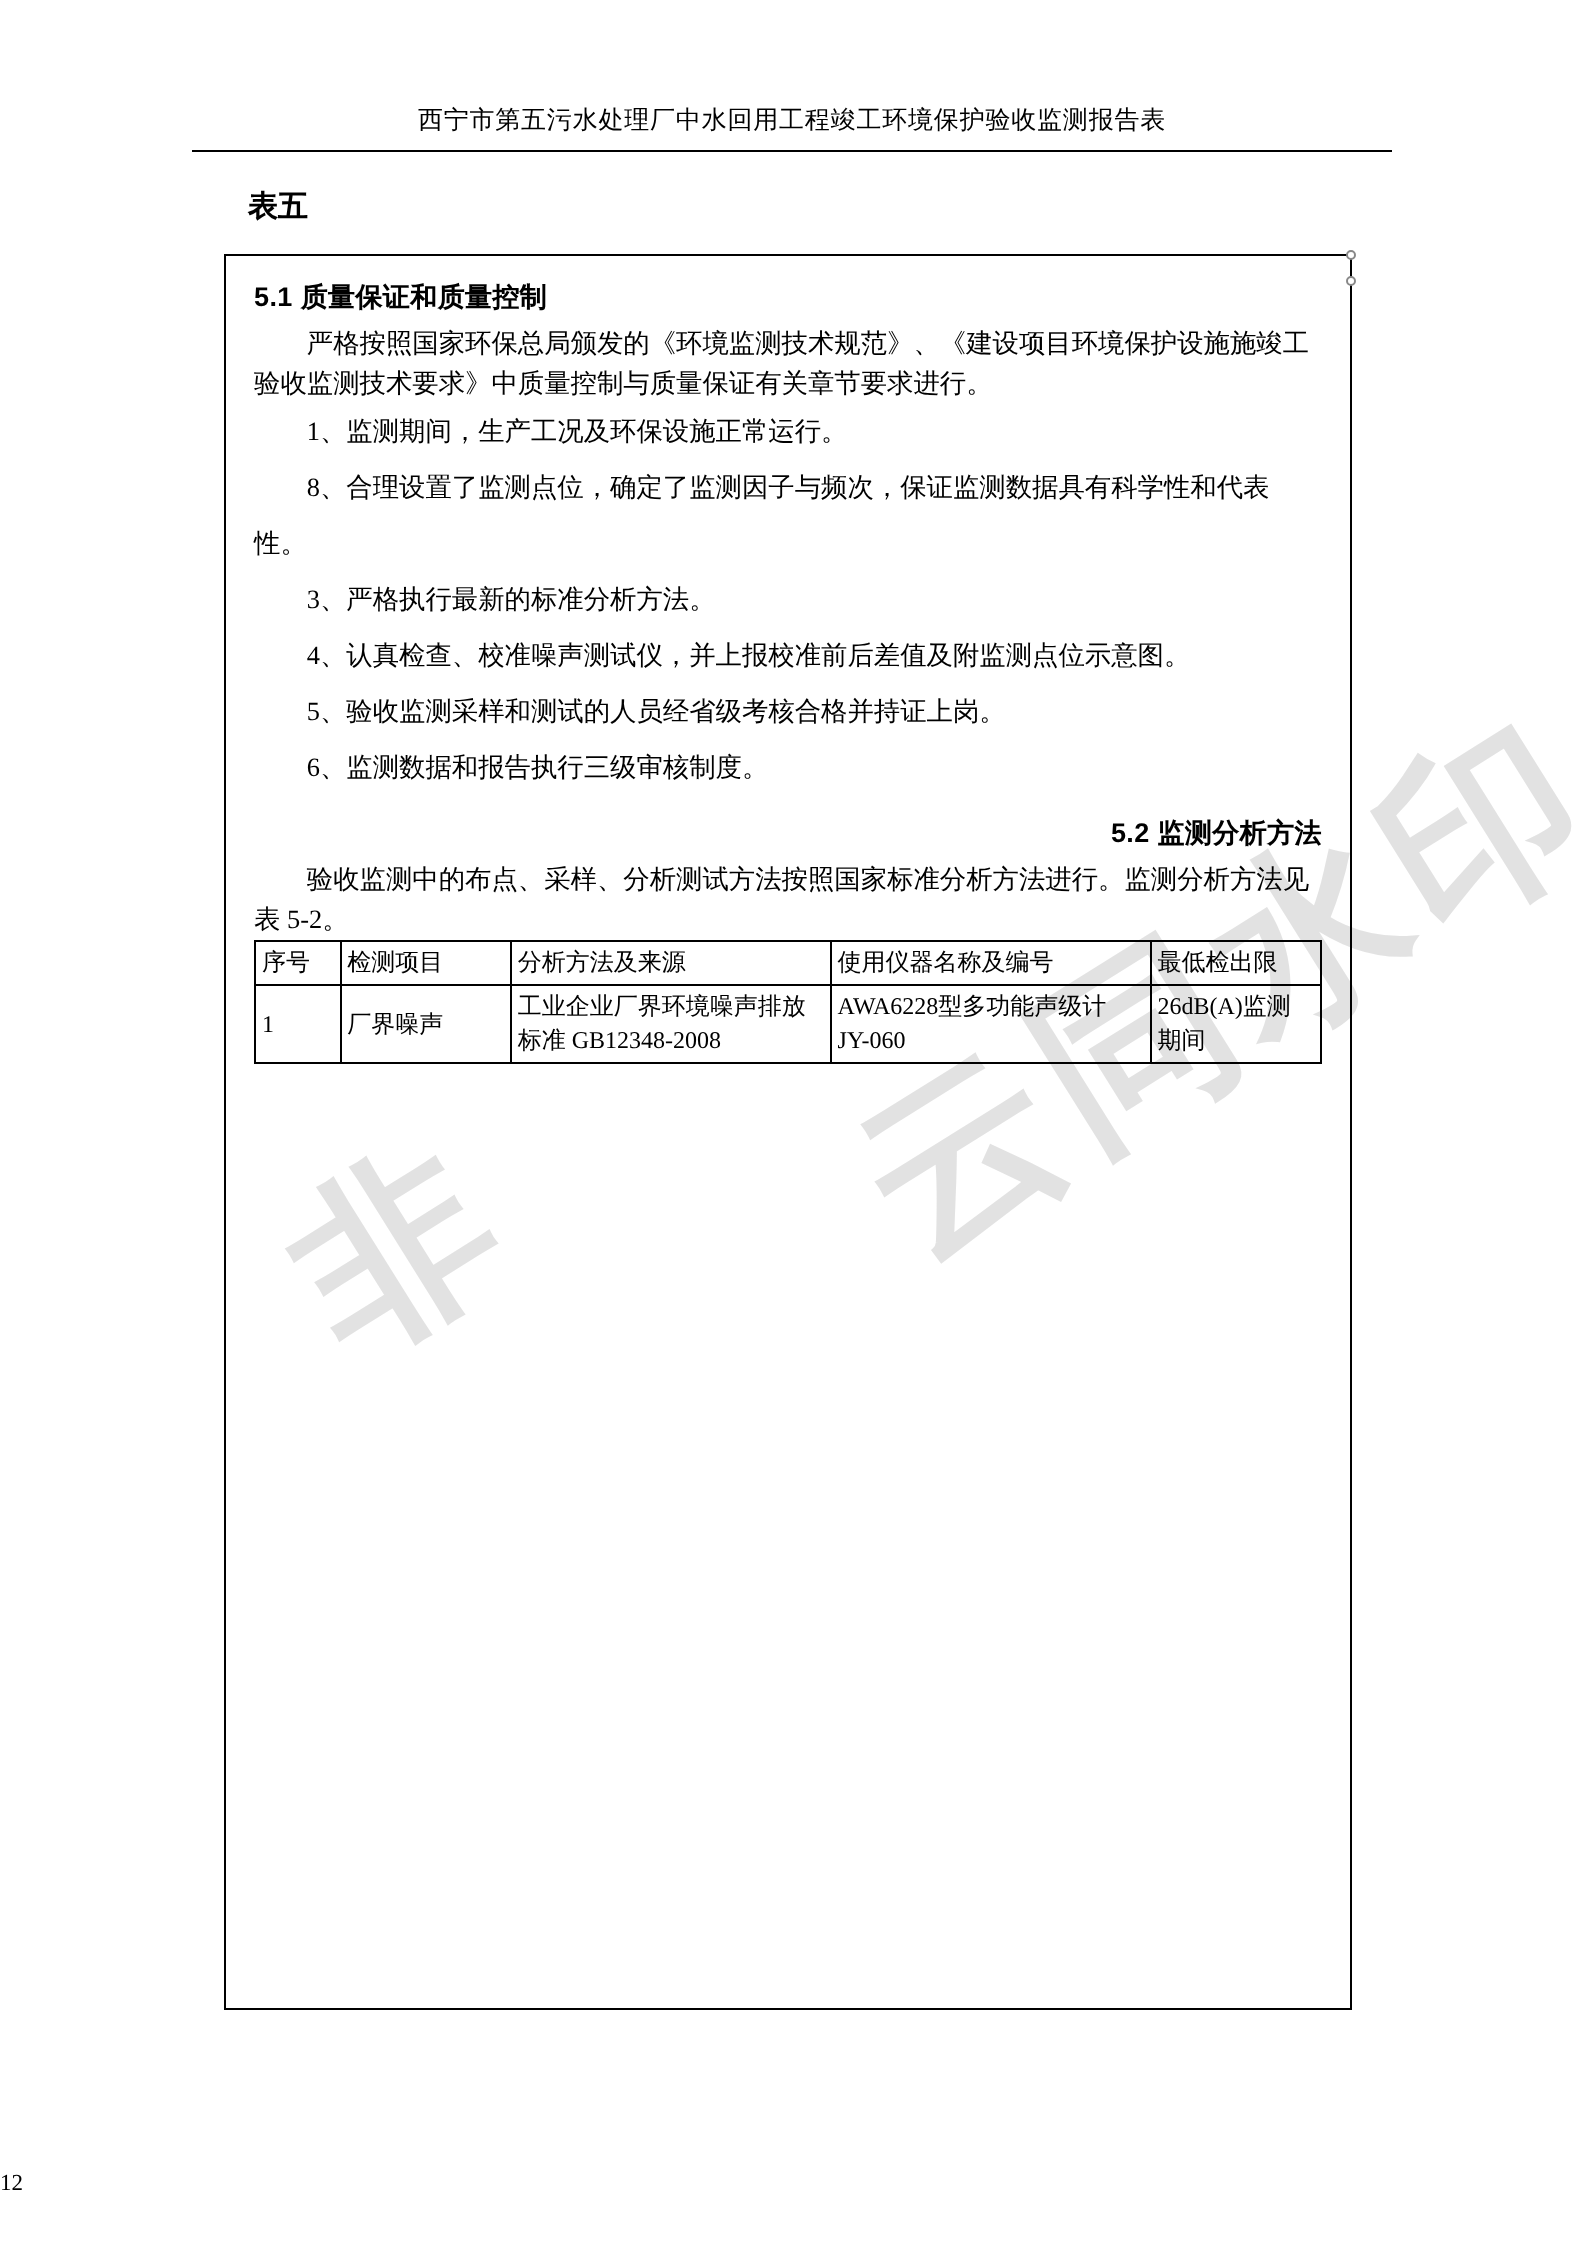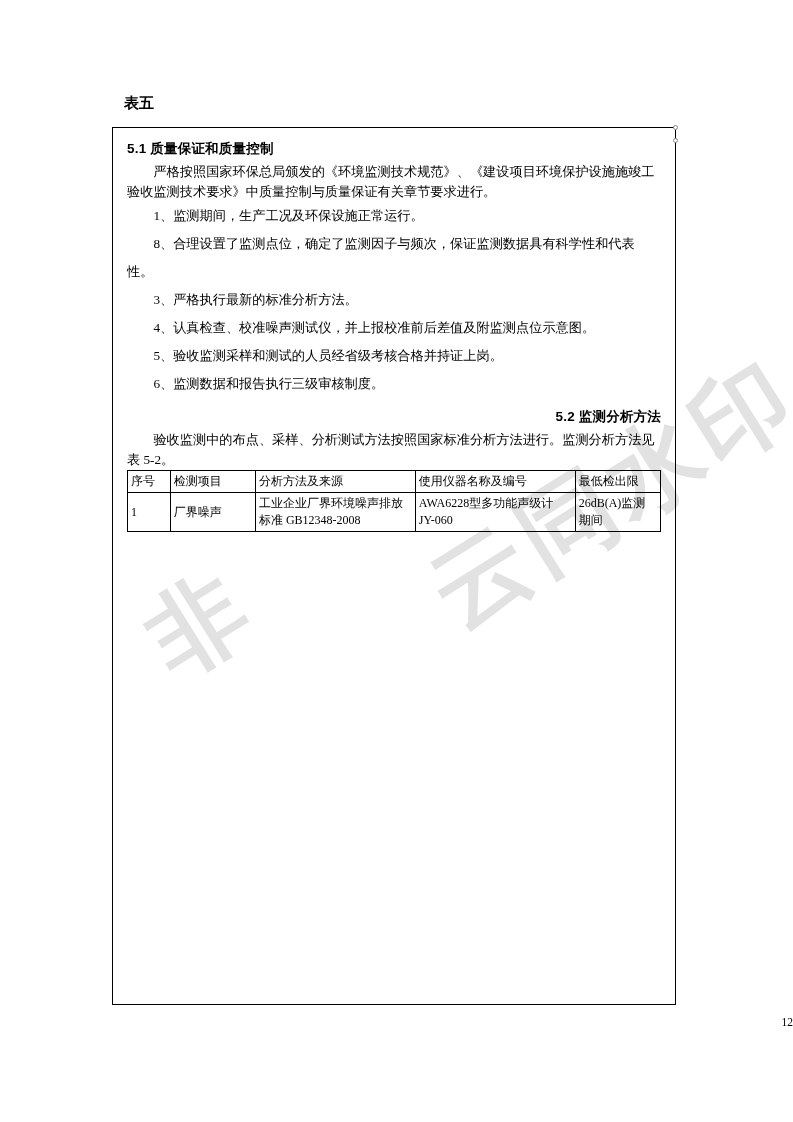--- a/index.html
+++ b/index.html
@@ -148,32 +148,36 @@
     width: 3px; height: 3px;
     border: 1px solid #888;
     border-radius: 50%;
     background: #fff;
   }
 
   
   .page-number {
     position: absolute;
     left: 0;
-    top: 1016px;
+    top: 1086px;
     width: 793px;
-    text-align: right;
+    text-align: left;
     font-size: 11.5px;
     font-family: "Liberation Serif", "DejaVu Serif", serif;
   }
 </style>
 </head>
 <body>
 
 <div class="page">
 
+  <div class="doc-header">
+    <div class="title">西宁市第五污水处理厂中水回用工程竣工环境保护验收监测报告表</div>
+    <div class="rule"></div>
+  </div>
 
   <div class="table-caption">表五</div>
 
   <div class="watermark">
     <span class="wm1">非</span>
     <span class="wm2">云同水印</span>
   </div>
 
   <div class="content-box">
     <div class="marker" style="right:-3px; top:-3px;"></div>

